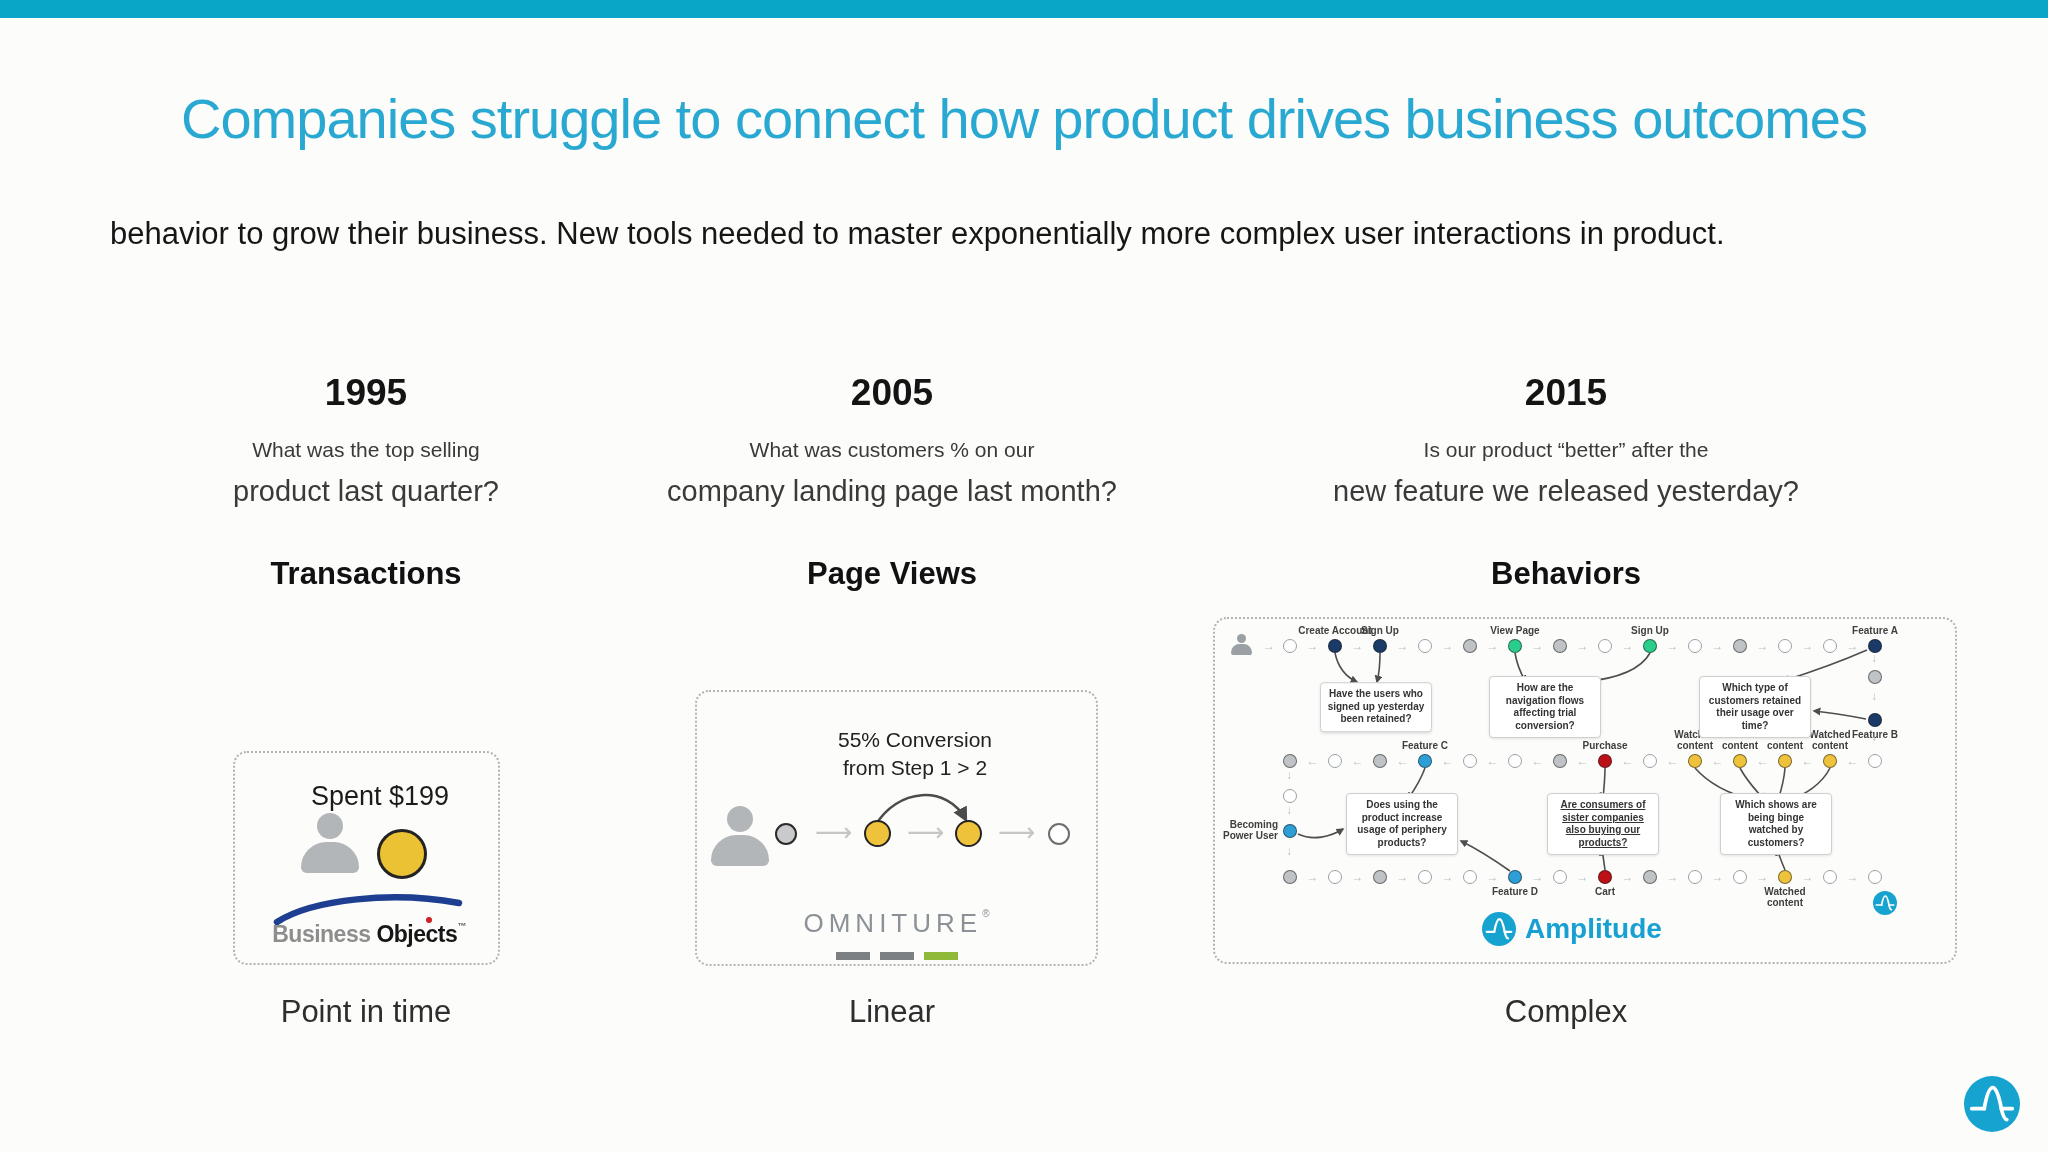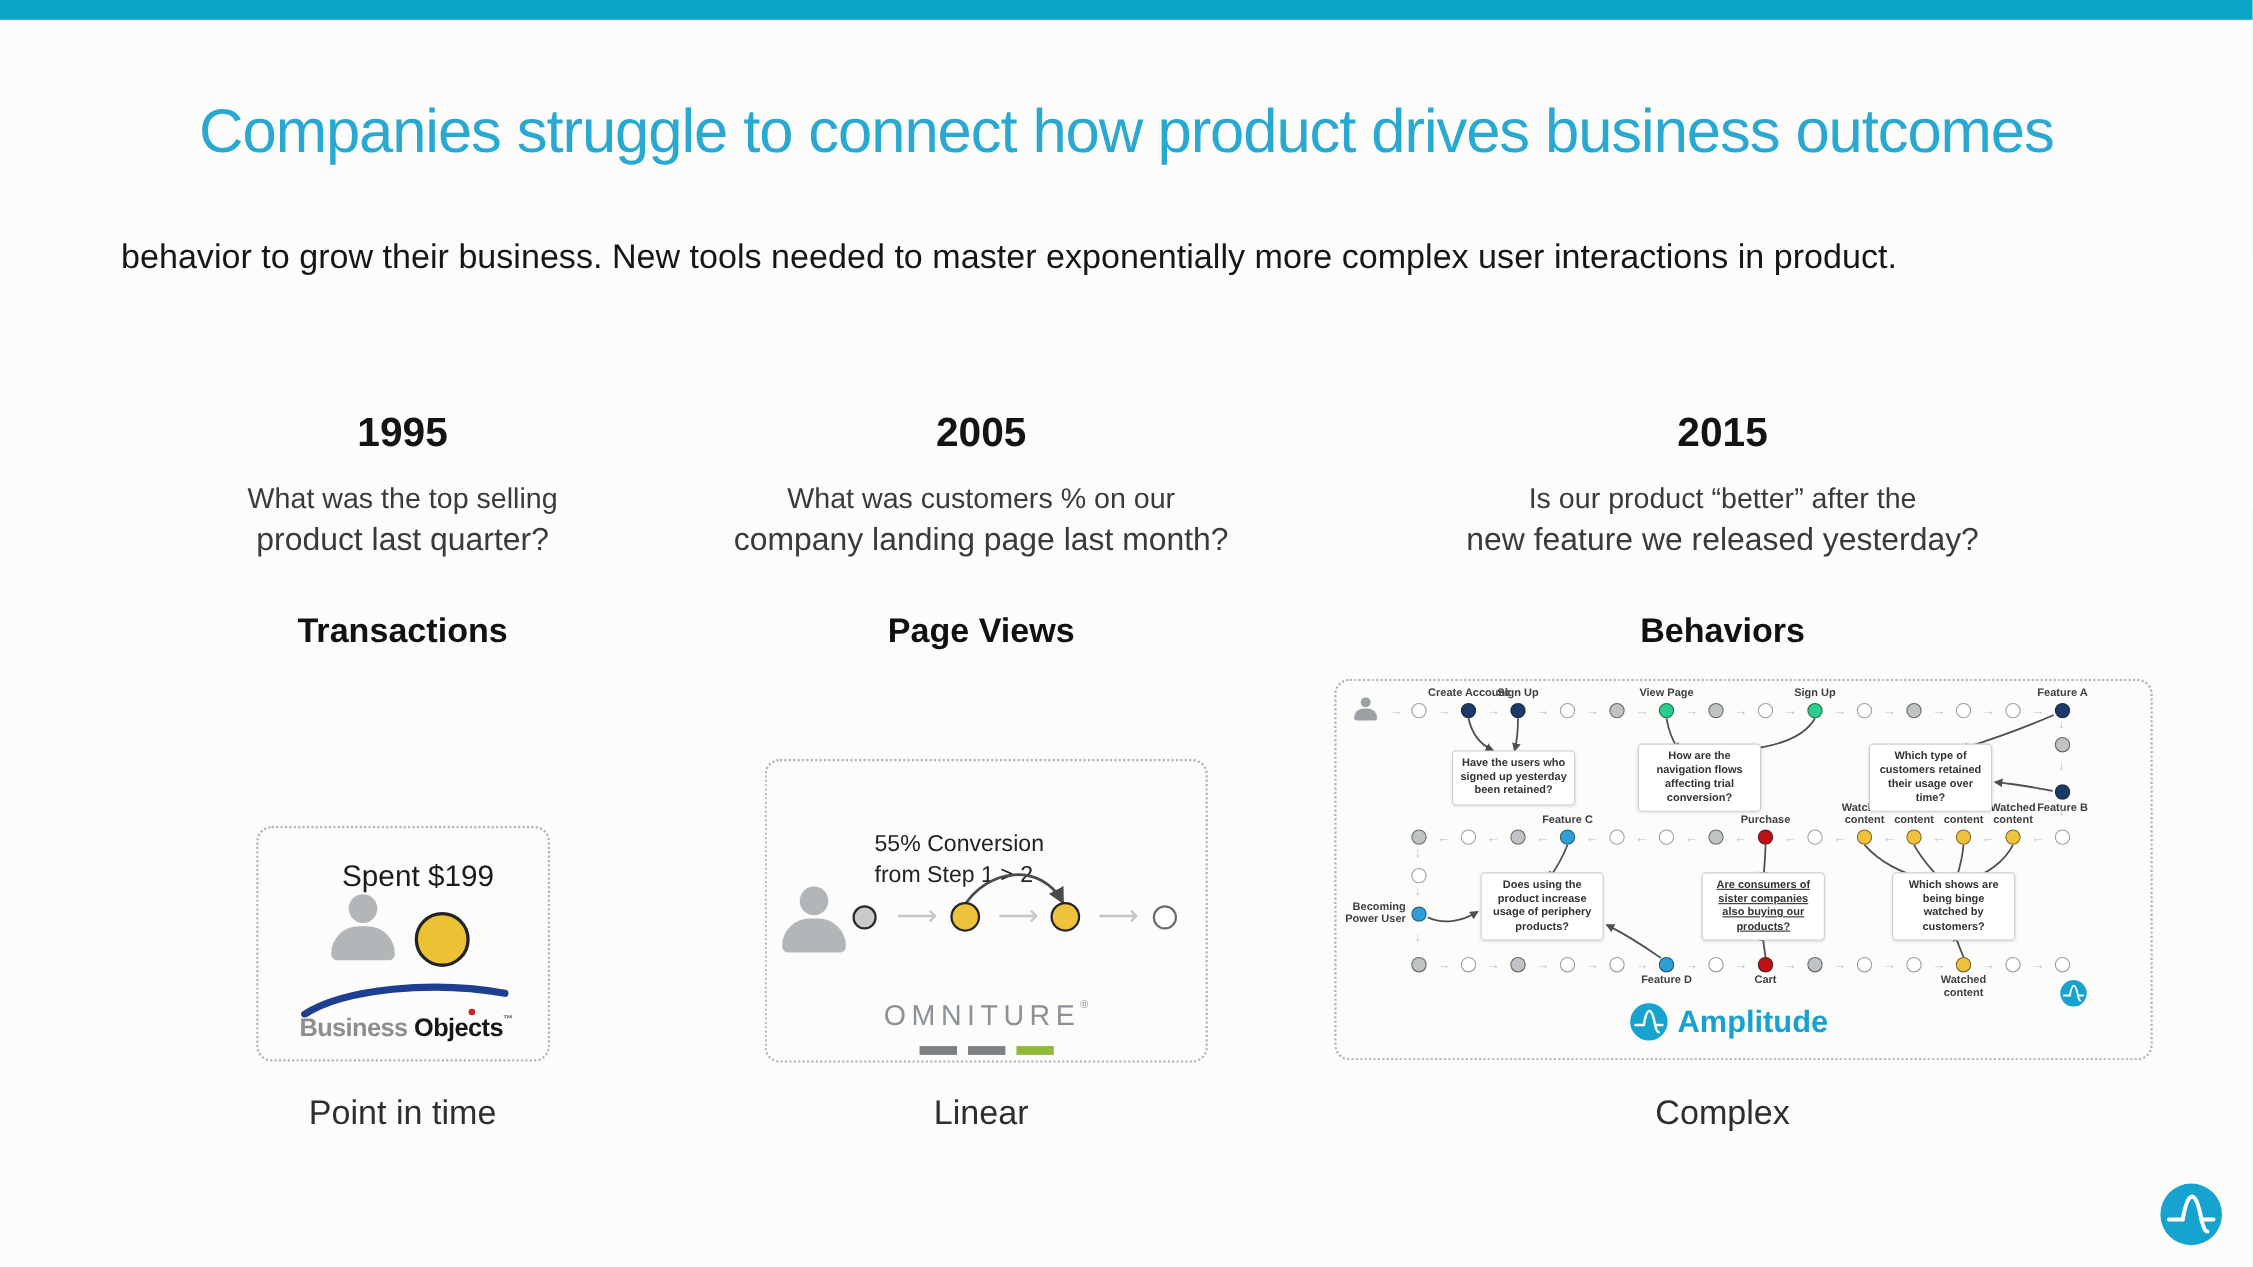--- a/index.html
+++ b/index.html
@@ -9,21 +9,21 @@
 
   .title{position:absolute;left:0;top:86px;width:100%;text-align:center;font-size:56px;color:#29a9d1;letter-spacing:-1px;}
   .title .t-light{font-weight:300;}
   .title .t-bold{font-weight:400;margin-left:14px;}
 
   .intro{position:absolute;left:110px;top:212px;font-size:31px;line-height:43px;color:#161616;}
 
   .col{position:absolute;top:372px;width:640px;text-align:center;}
   .col div{position:absolute;left:0;width:640px;}
   .col-year{top:0;font-size:37px;font-weight:700;color:#141414;}
-  .col-q1{top:66px;font-size:26px;color:#3a3a3a;}
+  .col-q1{top:66px;font-size:21px;color:#3a3a3a;}
   .col-q2{top:103px;font-size:29px;color:#3a3a3a;}
   .col-cat{top:184px;font-size:31px;font-weight:700;color:#111;}
   .col-summary{top:622px;font-size:31px;color:#2e2e2e;}
 
   .dotbox{position:absolute;border:2px dotted #b3b3b3;border-radius:14px;background:transparent;}
   .box1995{left:233px;top:751px;width:263px;height:210px;}
   .box2005{left:695px;top:690px;width:399px;height:272px;}
   .box2015{left:1213px;top:617px;width:740px;height:343px;}
 
   
@@ -42,21 +42,21 @@
           background:#ecc235;border:3px solid #232323;box-sizing:border-box;}
   .bologo{position:absolute;left:34px;top:138px;width:200px;height:64px;}
   .bologo svg{position:absolute;left:0;top:0;}
   .botext{position:absolute;left:0;top:30px;width:200px;text-align:center;font-size:23px;font-weight:700;letter-spacing:-0.5px;}
   .bo-biz{color:#8d8d8d;}
   .bo-obj{color:#161616;}
   .bo-tm{font-size:9px;color:#555;vertical-align:top;}
   .bo-dot{position:absolute;left:157px;top:26px;width:6px;height:6px;border-radius:50%;background:#cf2027;}
 
   
-  .ann2005{position:absolute;left:98px;top:34px;width:240px;font-size:21px;line-height:28px;color:#222;margin-top:28px;}
+  .ann2005{position:absolute;left:98px;top:34px;width:240px;text-align:center;font-size:21px;line-height:28px;color:#222;}
   .funnel-circle{position:absolute;border-radius:50%;box-sizing:border-box;}
   .fc-gray{left:78px;top:131px;width:22px;height:22px;background:#c9cacb;border:2.5px solid #2a2a2a;}
   .fc-y1{left:167px;top:128px;width:27px;height:27px;background:#eec23b;border:2.5px solid #242424;}
   .fc-y2{left:258px;top:128px;width:27px;height:27px;background:#eec23b;border:2.5px solid #242424;}
   .fc-white{left:351px;top:131px;width:22px;height:22px;background:#fff;border:2.5px solid #6d6d6d;}
   .funnel-arrow{position:absolute;top:125px;font-size:26px;color:#c6c6c6;}
   .omniture{position:absolute;left:0;top:216px;width:399px;text-align:center;}
   .omn-text{font-size:26px;letter-spacing:5px;color:#8b9196;font-weight:400;}
   .omn-reg{font-size:10px;color:#8b9196;vertical-align:top;}
   .omn-bars{margin-top:7px;}

